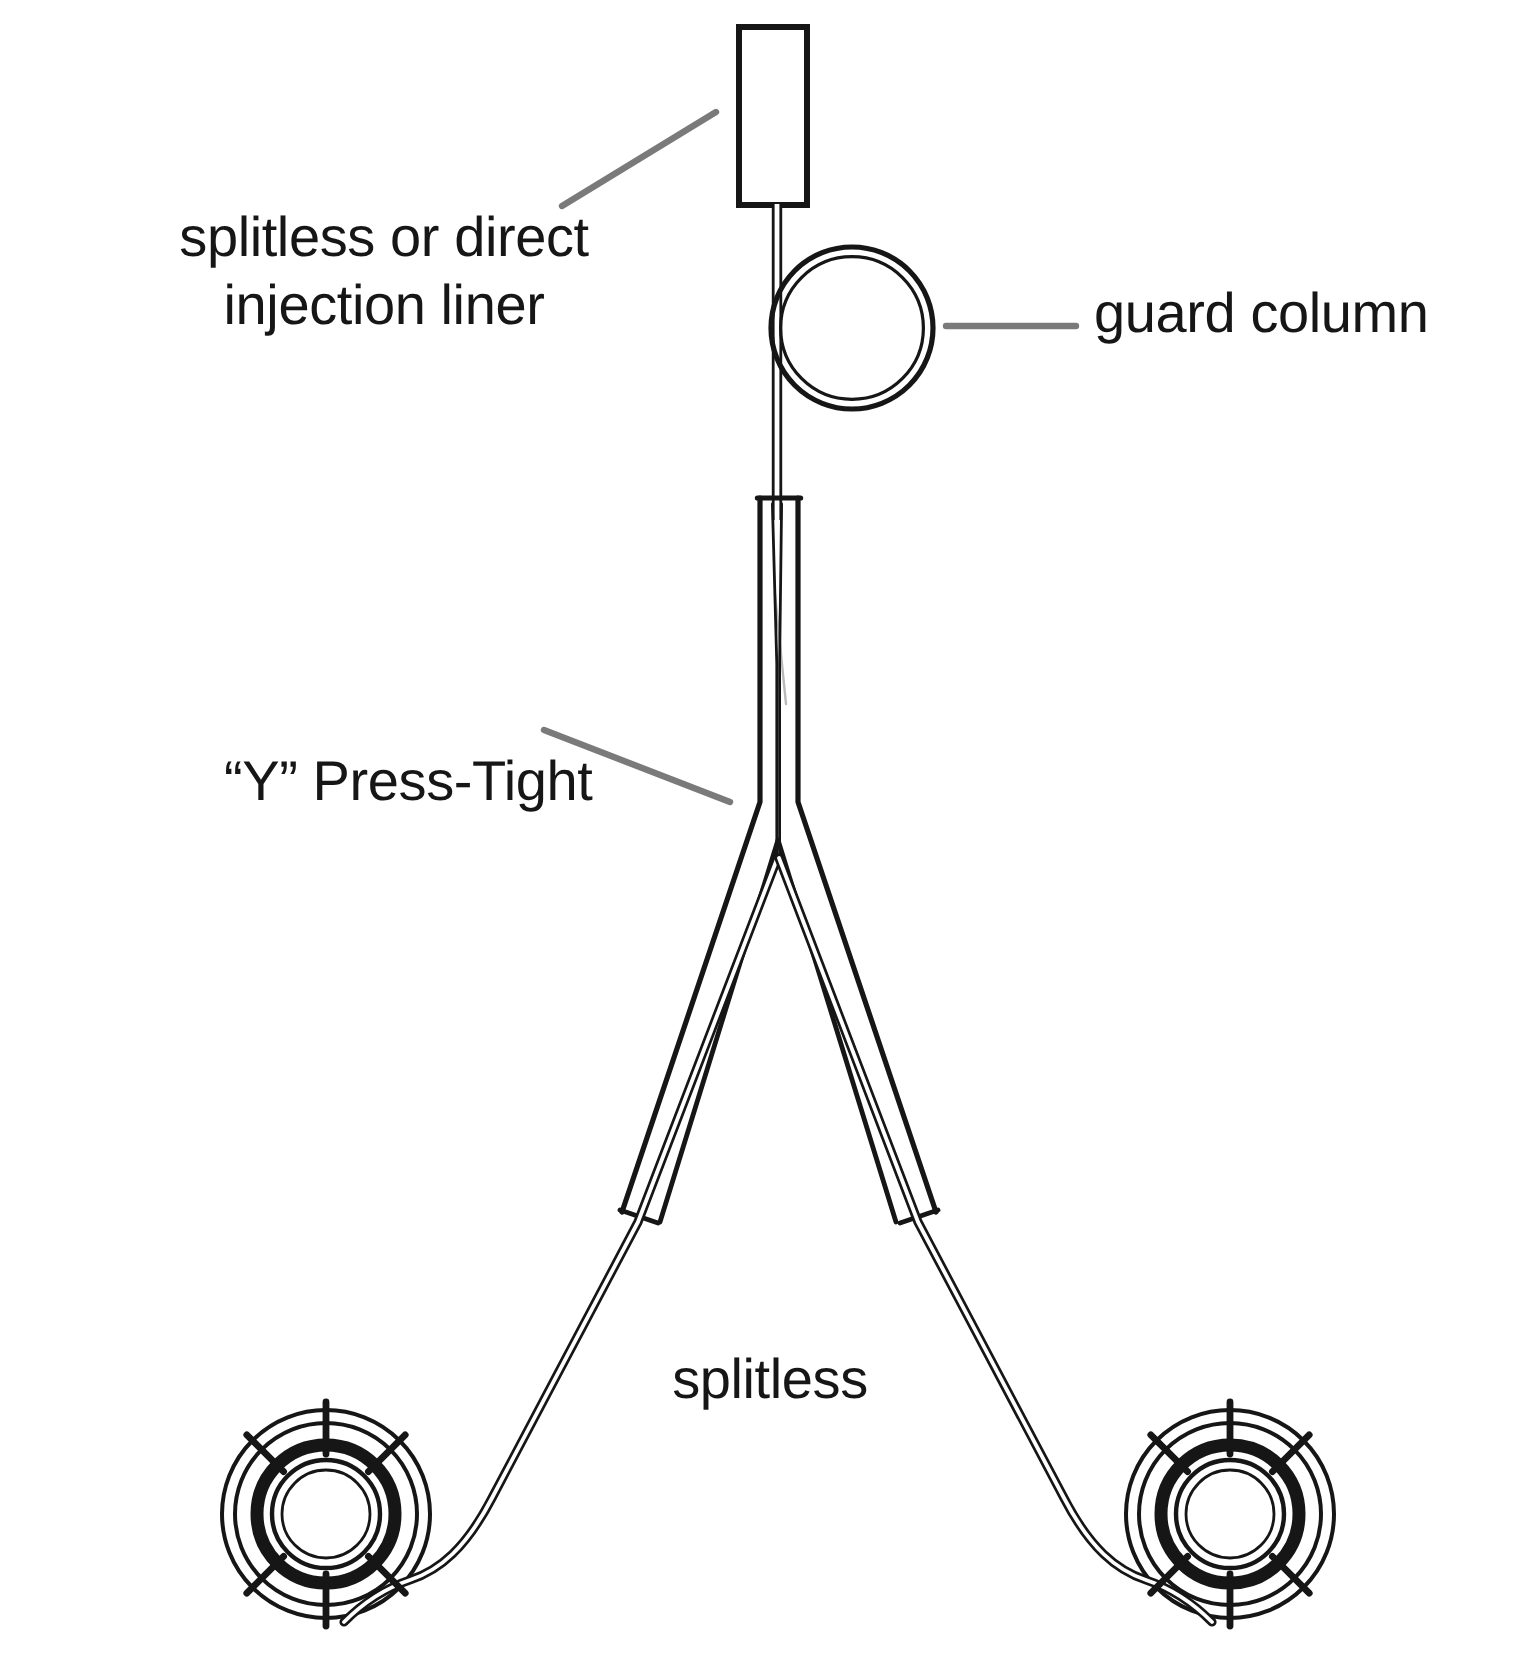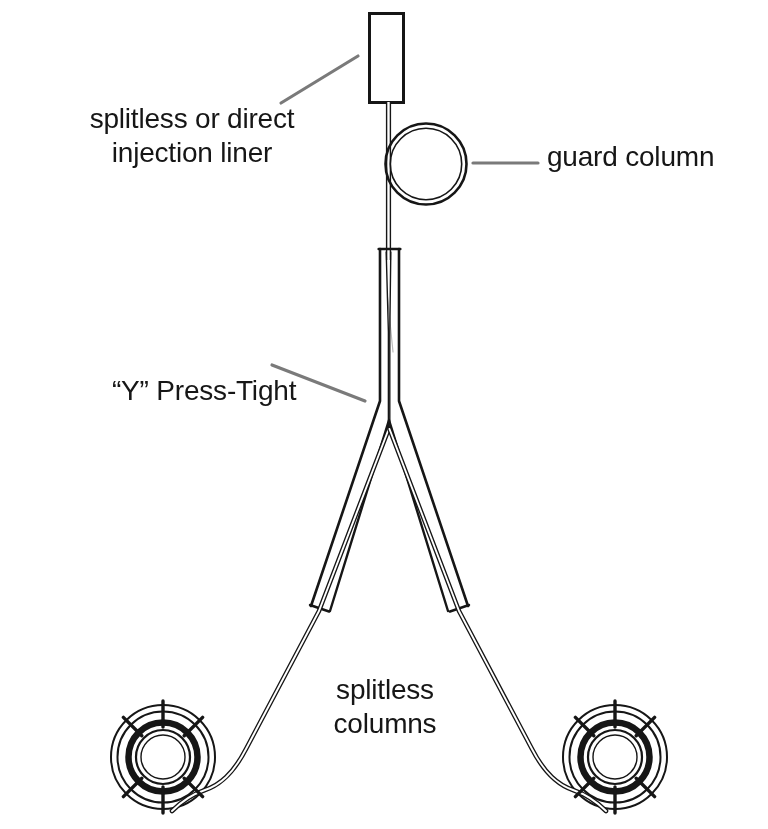--- a/index.html
+++ b/index.html
@@ -85,16 +85,15 @@
     <div>splitless or direct</div>
     <div>injection liner</div>
   </div>
 
   <div class="lbl" style="left:547px;top:140px;text-align:right;">guard column</div>
 
   <div class="lbl" style="left:112px;top:334px;margin-top:40px;">“Y” Press-Tight</div>
 
   <div class="lbl center" style="left:235px;top:673px;width:300px;">
     <div>splitless</div>
-    <div>columns</div>
   </div>
 
 </div>
 
 </body></html>

